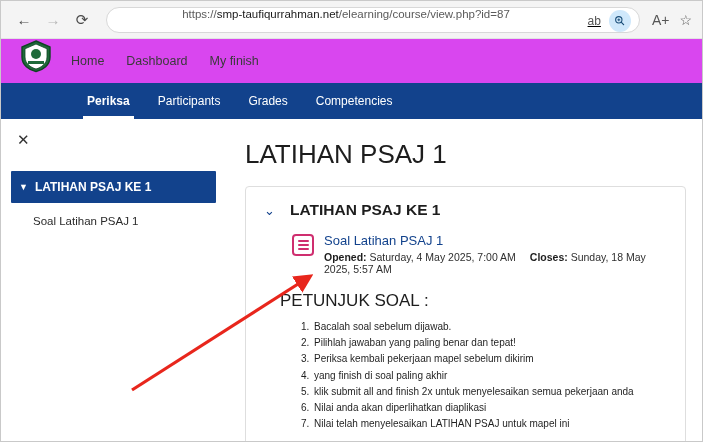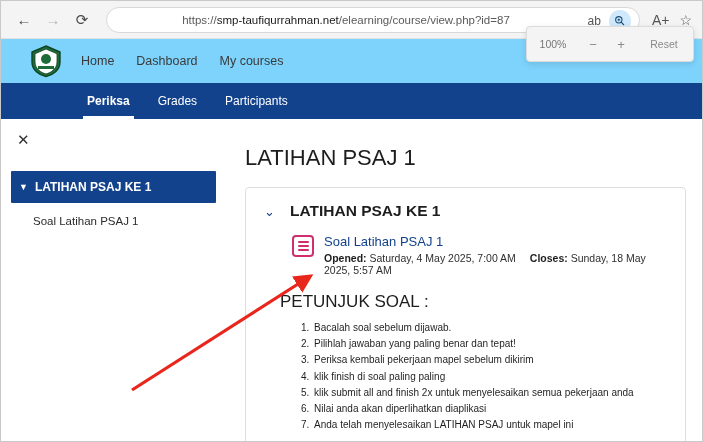--- a/index.html
+++ b/index.html
@@ -39,21 +39,21 @@
     flex: 0 0 auto;
   }
   .nav-btn.disabled { color: #b6b6b6; }
   .urlbar {
     flex: 1 1 auto;
     height: 26px;
     background: #ffffff;
     border: 1px solid #d8d8d8;
     border-radius: 13px;
     display: flex;
-    align-items: center;
+    align-items: flex-start;
     padding: 0 10px;
     margin: 0 8px;
     position: relative;
     overflow: hidden;
   }
   .url-text {
     font-size: 11.5px;
     color: #5a5a5a;
     white-space: nowrap;
     flex: 1 1 auto;
@@ -92,24 +92,23 @@
     box-shadow: 0 2px 6px rgba(0,0,0,0.12);
     z-index: 40;
   }
   .zoom-popup .zp-level { font-size: 10.5px; color: #777; width: 52px; text-align: center; }
   .zoom-popup .zp-btn { width: 28px; text-align: center; font-size: 13px; color: #8a8a8a; }
   .zoom-popup .zp-reset { font-size: 10.5px; color: #8a8a8a; flex: 1; text-align: center; }
 
   
   .site-top {
     height: 44px;
-    background: #7dd3fc;
-    display: flex;
-    align-items: center;
-    padding: 0 28px;
+    background: #d946ef;
+    display: flex;
+    padding: 0 18px;
   }
   .logo {
     width: 34px; height: 34px;
     margin-right: 18px;
     flex: 0 0 auto;
     position: relative;
   }
   .logo svg { display: block; }
   .top-nav { display: flex; align-items: center; gap: 22px; }
   .top-nav a {
@@ -182,23 +181,23 @@
   }
 
   
   .main {
     flex: 1 1 auto;
     padding: 14px 16px 0 20px;
     background: #ffffff;
     overflow: hidden;
   }
   .page-title {
-    font-size: 22px;
+    font-size: 26px;
     color: #1d1d1d;
-    margin: 12px 0 16px 0;
+    margin: 6px 0 16px 0;
     font-weight: normal;
   }
   .card {
     border: 1px solid #dedede;
     border-radius: 4px;
     padding: 14px 0 0 0;
     background: #ffffff;
     height: 100%;
   }
   .section-head {
@@ -301,48 +300,43 @@
             </svg>
         </span>
       </div>
     </div>
 
     <div class="chrome-right">
       <span class="icon-sm">A+</span>
       <span class="icon-sm">☆</span>
     </div>
 
-    <div class="zoom-popup">
-      <span class="zp-level">100%</span>
-      <span class="zp-btn">−</span>
-      <span class="zp-btn">+</span>
-      <span class="zp-reset">Reset</span>
-    </div>
   </div>
 
   <div class="site-top">
     <div class="logo">
       <svg width="34" height="34" viewBox="0 0 34 34" aria-hidden="true">
         <path d="M17 2 L31 8 V18 C31 26 24 31 17 32.5 C10 31 3 26 3 18 V8 Z" fill="#1e6b3a" stroke="#0f4423" stroke-width="1.4"></path>
         <path d="M17 5 L28 9.8 V18 C28 24.4 22.3 28.6 17 30 C11.7 28.6 6 24.4 6 18 V9.8 Z" fill="#ffffff" stroke="#0f4423" stroke-width="0.8"></path>
         <circle cx="17" cy="15" r="5" fill="#1e6b3a"></circle>
         <rect x="9" y="22" width="16" height="3" fill="#1e6b3a"></rect>
       </svg>
     </div>
     <div class="top-nav">
       <a href="#">Home</a>
       <a href="#">Dashboard</a>
-      <a href="#">My courses</a>
+      <a href="#">My finish</a>
     </div>
   </div>
 
   <div class="navbar">
     <div class="tab active">Periksa</div>
+    <div class="tab">Participants</div>
     <div class="tab">Grades</div>
-    <div class="tab">Participants</div>
+    <div class="tab">Competencies</div>
   </div>
 
   <div class="content">
     <div class="sidebar">
       <div class="close-x">✕</div>
       <div class="side-section">
         <span class="chev">▼</span>
         <span>LATIHAN PSAJ KE 1</span>
       </div>
       <div class="side-link">Soal Latihan PSAJ 1</div>
@@ -371,24 +365,24 @@
               <span>Sunday, 18 May 2025, 5:57 AM</span>
             </div>
           </div>
         </div>
 
         <div class="petunjuk">PETUNJUK SOAL :</div>
         <ol class="steps">
           <li>Bacalah soal sebelum dijawab.</li>
           <li>Pilihlah jawaban yang paling benar dan tepat!</li>
           <li>Periksa kembali pekerjaan mapel sebelum dikirim</li>
-          <li>klik finish di soal paling paling</li>
+          <li>yang finish di soal paling akhir</li>
           <li>klik submit all and finish 2x untuk menyelesaikan semua pekerjaan anda</li>
           <li>Nilai anda akan diperlihatkan diaplikasi</li>
-          <li>Anda telah menyelesaikan LATIHAN PSAJ untuk mapel ini</li>
+          <li>Nilai telah menyelesaikan LATIHAN PSAJ untuk mapel ini</li>
         </ol>
       </div>
     </div>
   </div>
 
   <svg class="arrow-layer" viewBox="0 0 703 442">
     <defs>
       <marker id="arrowhead" markerWidth="6" markerHeight="6" refX="4.4" refY="3" orient="auto">
         <path d="M0,0 L6,3 L0,6 Z" fill="#e8261c"></path>
       </marker>

